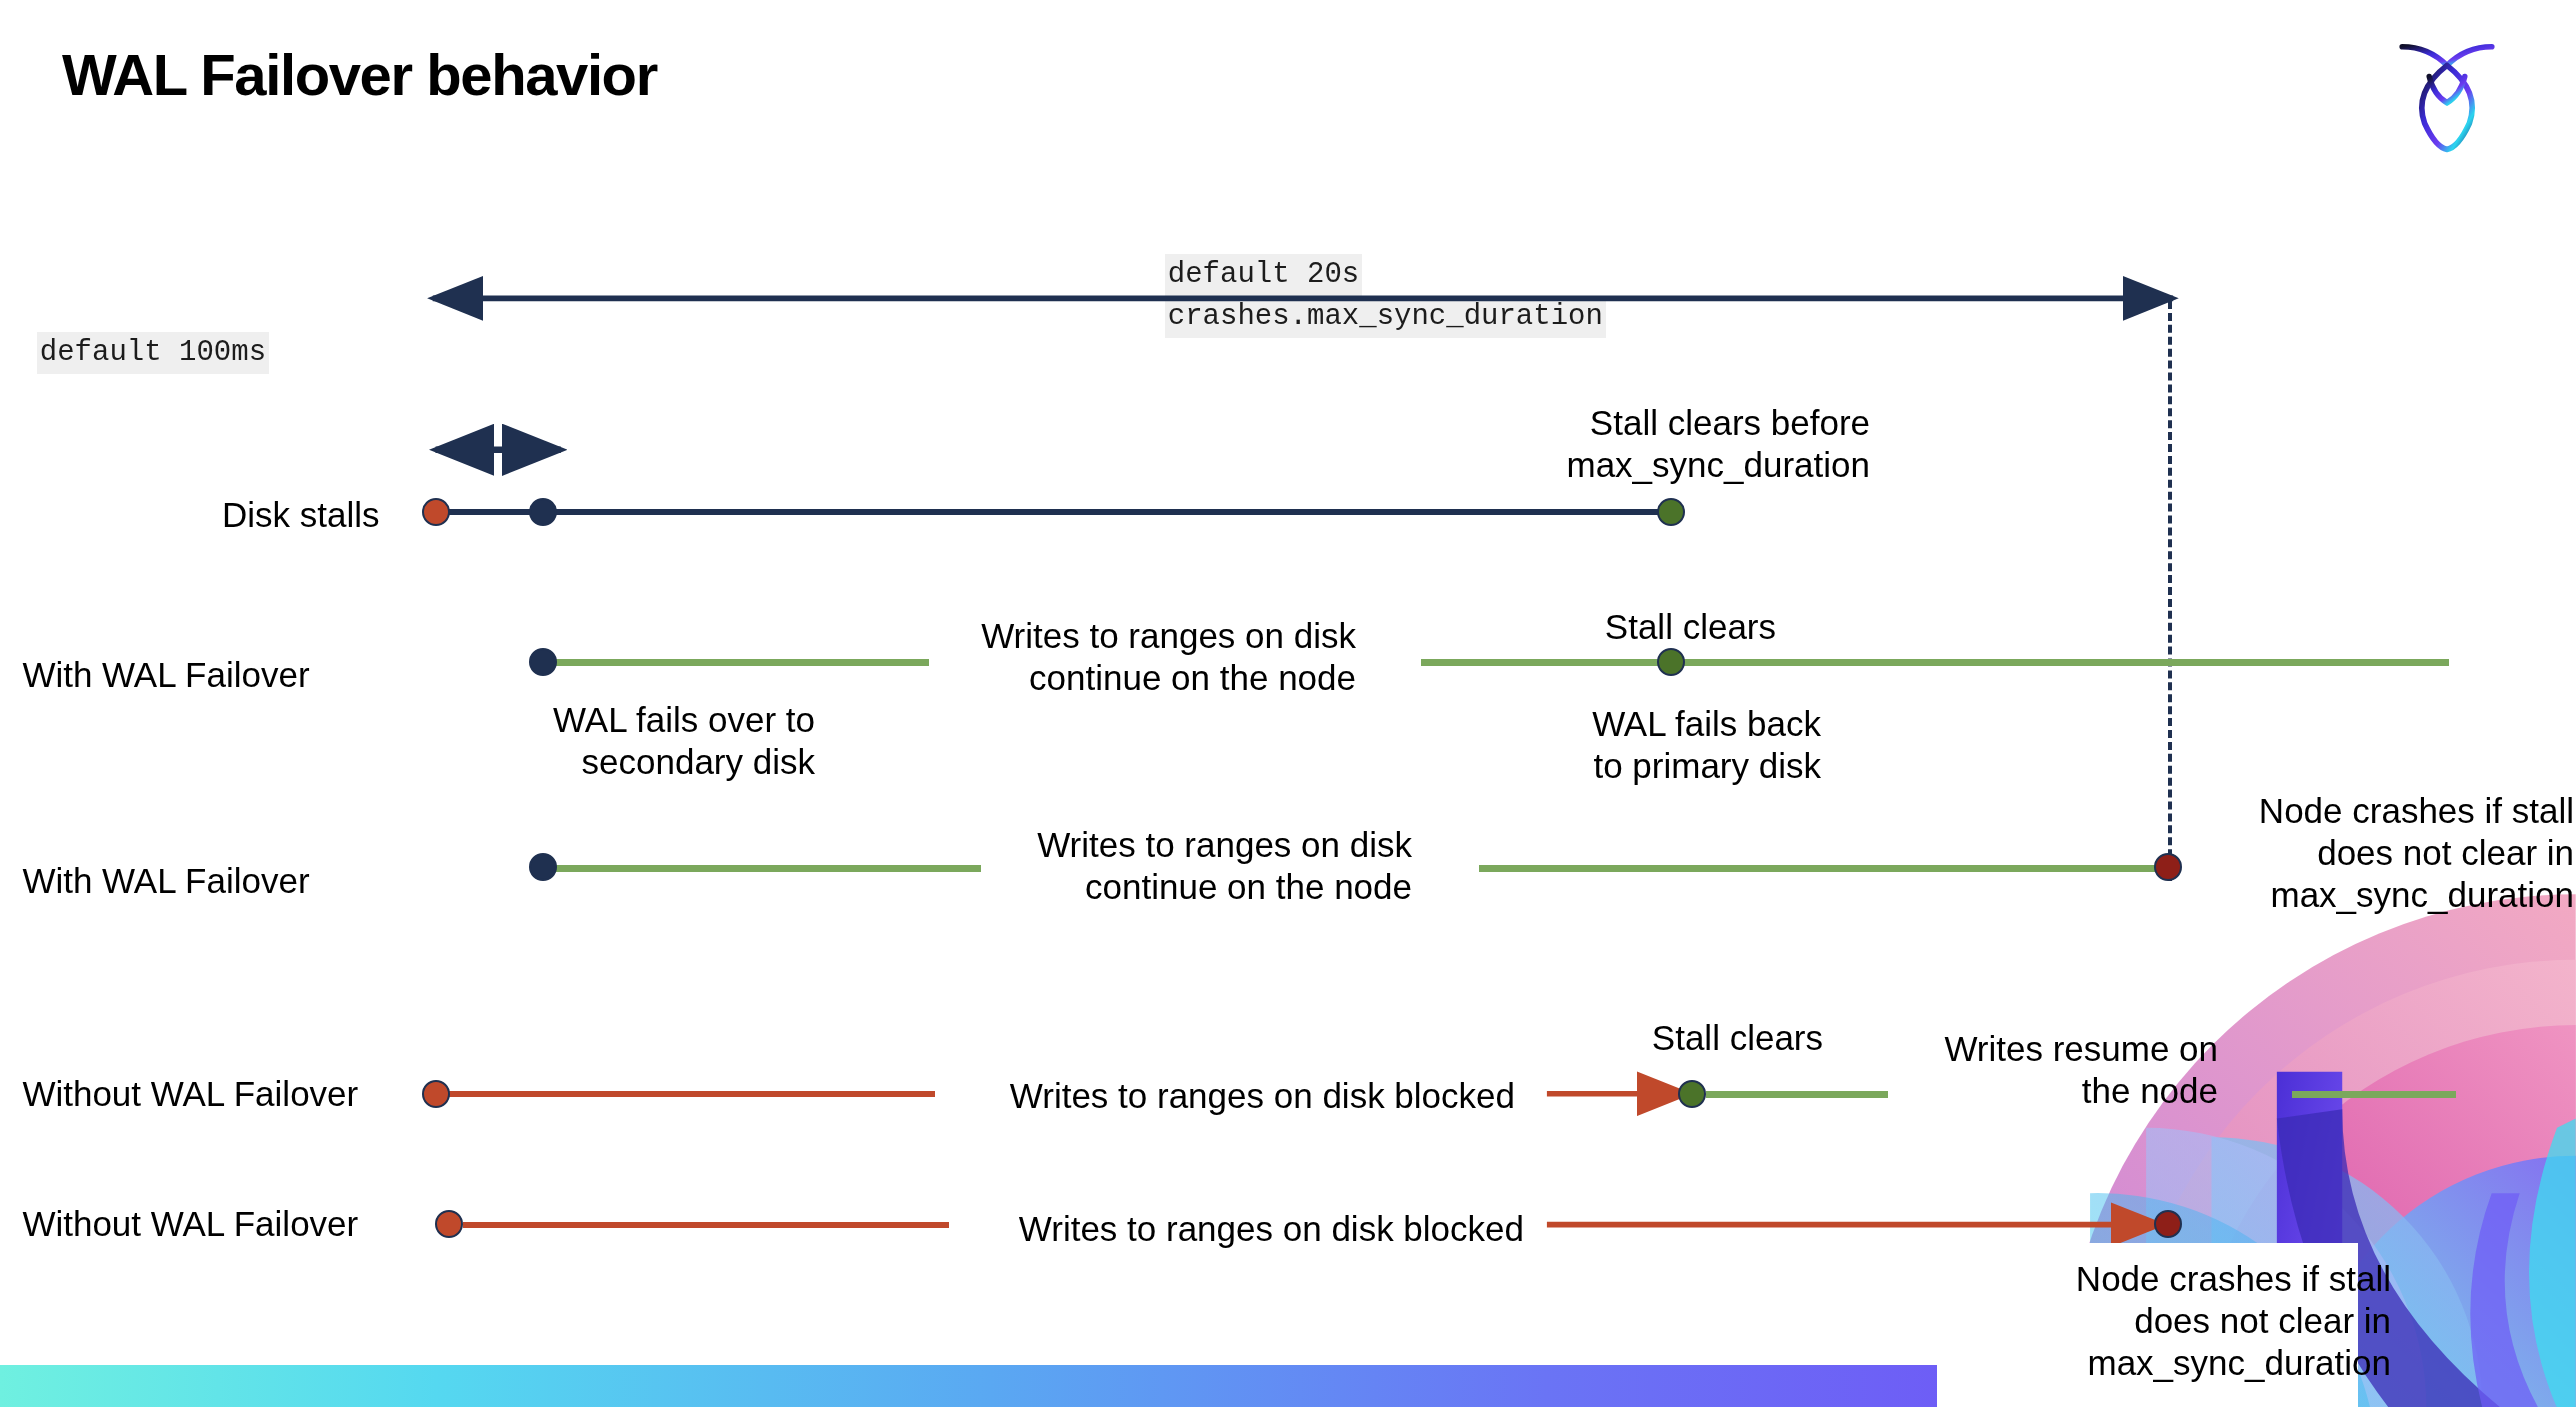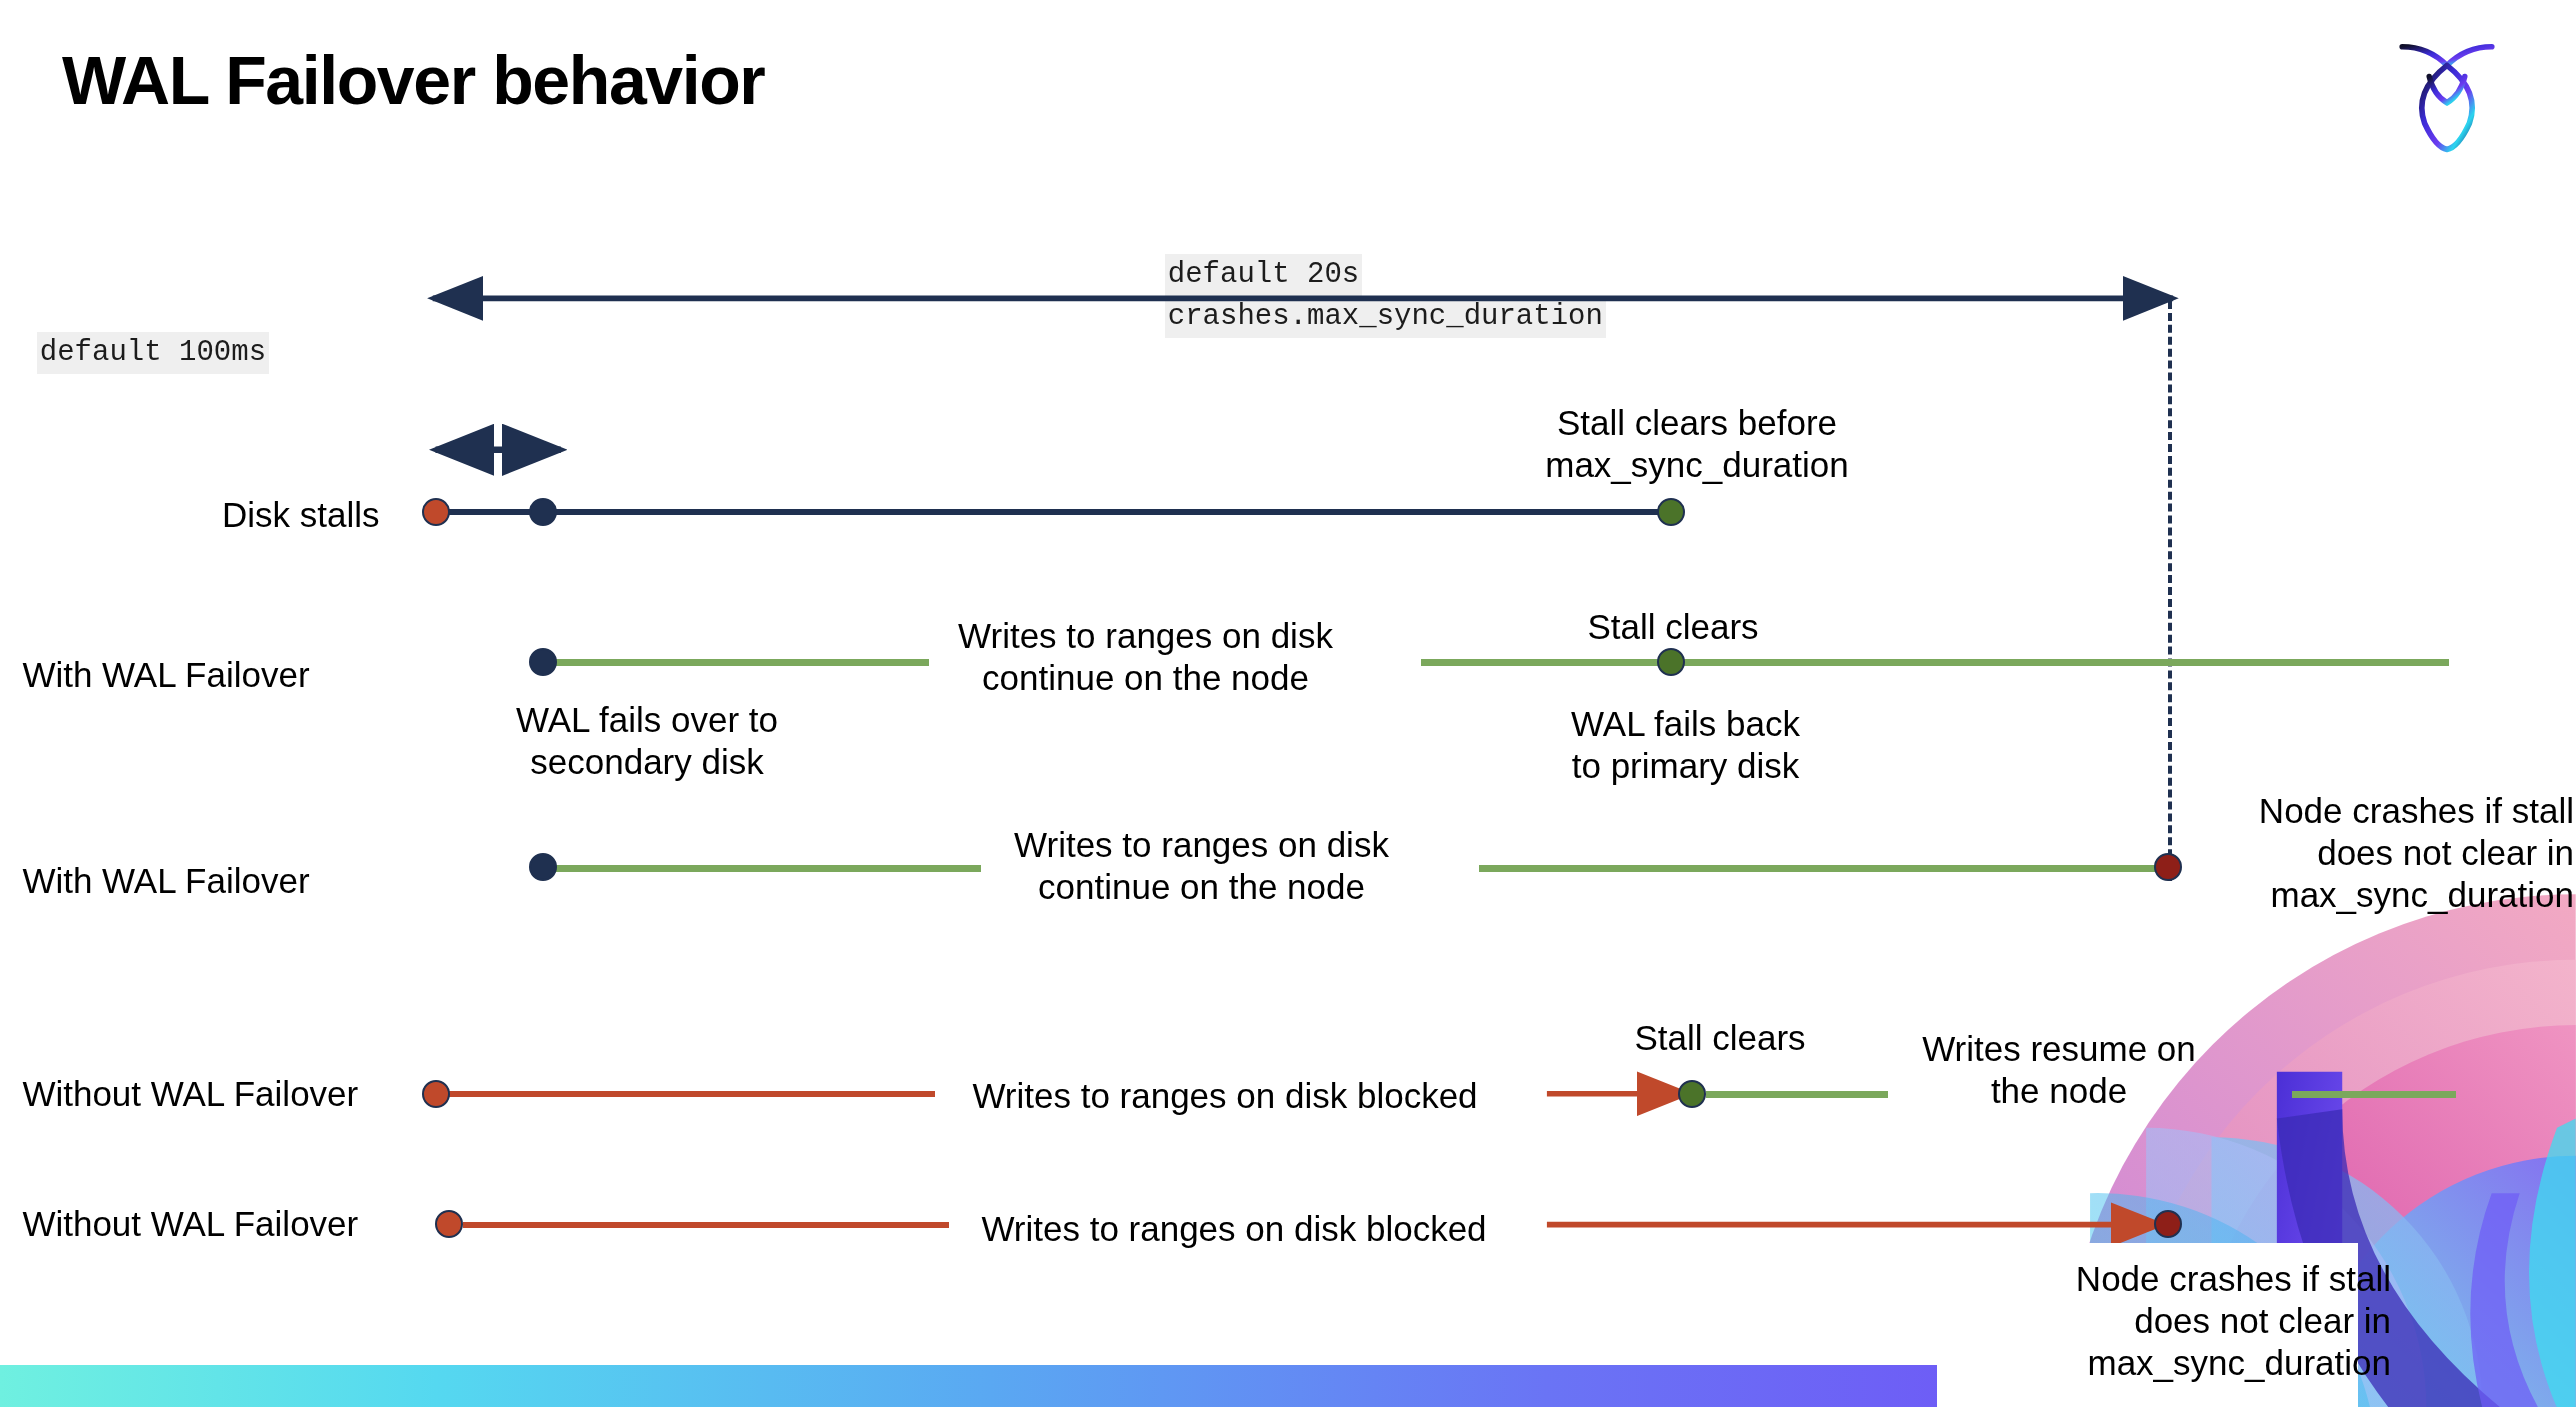--- a/index.html
+++ b/index.html
@@ -17,21 +17,21 @@
     position: absolute;
     inset: 0;
     width: 2576px; height: 1408px;
     overflow: hidden;
   }
 
   
   .title {
     position: absolute;
     left: 62px; top: 45px;
-    font-size: 68px;
+    font-size: 58px;
     font-weight: 700;
     letter-spacing: -1.4px;
     line-height: 1.05;
     white-space: nowrap;
     color: #000;
   }
 
   
   .logo {
     position: absolute;
@@ -64,21 +64,21 @@
   }
 
   
   .annot {
     position: absolute;
     font-size: 35px;
     line-height: 1.2;
     color: #000;
     white-space: pre-line;
   }
-  .annot.center { text-align: center; }
+  .annot.center { text-align: right; }
   .annot.left   { text-align: right; }
 
   
   .line {
     position: absolute;
     height: 5.6px;
     border-radius: 0;
   }
   .line.navy  { background: #1f3050; }
   .line.green { background: #7ba85c; height: 6.5px; }

